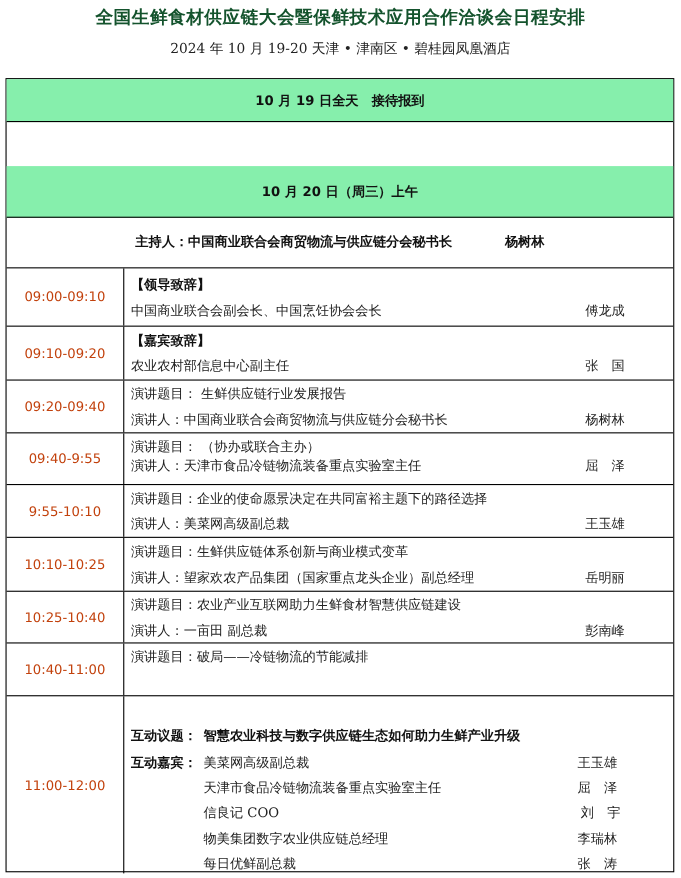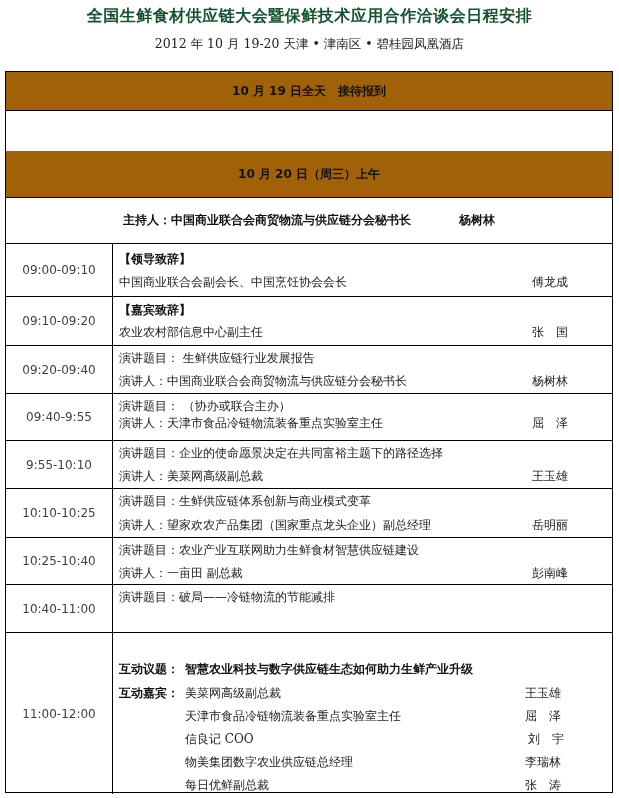--- a/index.html
+++ b/index.html
@@ -8,44 +8,44 @@
   .title { position:absolute; left:0; width:619px; top:6px; text-align:center;
            font-family:"DejaVu Sans","Liberation Sans",sans-serif; font-weight:bold;
            font-size:16px; letter-spacing:0.5px; color:#14532d; }
   .subtitle { position:absolute; left:0; width:619px; top:36px; text-align:center;
               font-size:12.5px; color:#222; }
   .sched { position:absolute; left:5px; top:71px; width:608px; height:722px;
            border:1.5px solid #000; box-sizing:border-box; }
   .band { position:absolute; left:0; width:100%; box-sizing:border-box;
           border-bottom:1.2px solid #000; display:flex; align-items:center; justify-content:center;
           font-size:12.5px; }
-  .band.gray { background:#a16207; }
+  .band.gray { background:#86efac; }
   .band.bold { font-family:"DejaVu Sans","Liberation Sans",sans-serif; font-weight:bold; font-size:12px; }
   .band .gap { display:inline-block; width:12px; }
   .host-name { display:inline-block; margin-left:48px; }
   .row { position:absolute; left:0; width:100%; box-sizing:border-box; border-bottom:1.2px solid #000; }
   .row.last { border-bottom:none; }
   .time { position:absolute; left:0; top:0; bottom:0; width:106px; border-right:1.2px solid #000;
           display:flex; align-items:center; justify-content:center;
-          font-family:"DejaVu Sans","Liberation Sans",sans-serif; font-size:12px; color:#404040; }
+          font-family:"DejaVu Sans","Liberation Sans",sans-serif; font-size:12px; color:#c2410c; }
   .content { position:absolute; left:107px; right:0; top:0; bottom:0; }
   .line { position:absolute; left:6px; right:0; height:18px; font-size:12px; line-height:18px; white-space:nowrap; color:#222; }
   .line .txt { position:absolute; left:0; }
   .line .nm { position:absolute; left:413px; }
   .line.b .txt { font-weight:bold; color:#111; }
   .panel .lbl { position:absolute; left:0; font-weight:bold; color:#111;text-align:center; }
   .panel .val { position:absolute; left:66px; }
   .panel .val.b { font-weight:bold; color:#111; }
   .panel .nm2 { position:absolute; left:406px; }
 </style>
 </head>
 <body>
 
 <div class="title">全国生鲜食材供应链大会暨保鲜技术应用合作洽谈会日程安排</div>
-<div class="subtitle">2012 年 10 月 19-20 天津 • 津南区 • 碧桂园凤凰酒店</div>
+<div class="subtitle">2024 年 10 月 19-20 天津 • 津南区 • 碧桂园凤凰酒店</div>
 
 <div class="sched">
 
   <div class="band gray bold" style="top:0;height:39px;">
     <span>10 月 19 日全天</span>
     <span class="gap"></span>
     <span>接待报到</span>
   </div>
 
 

